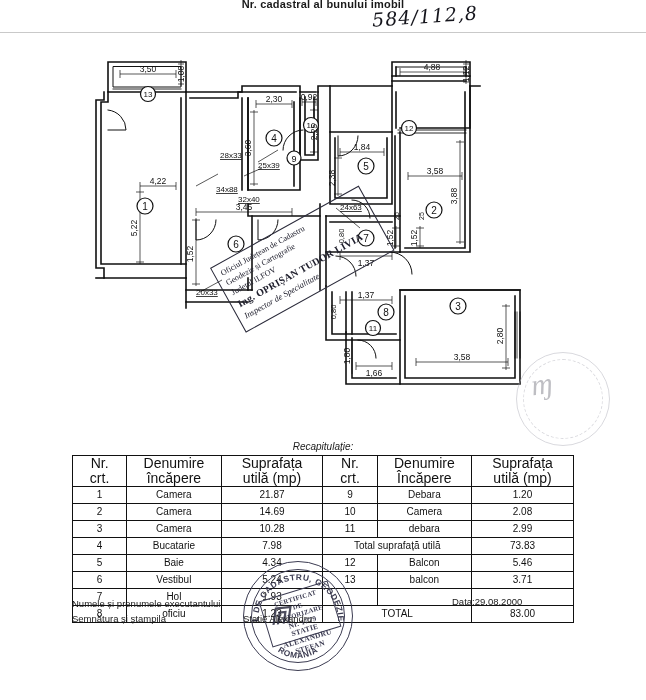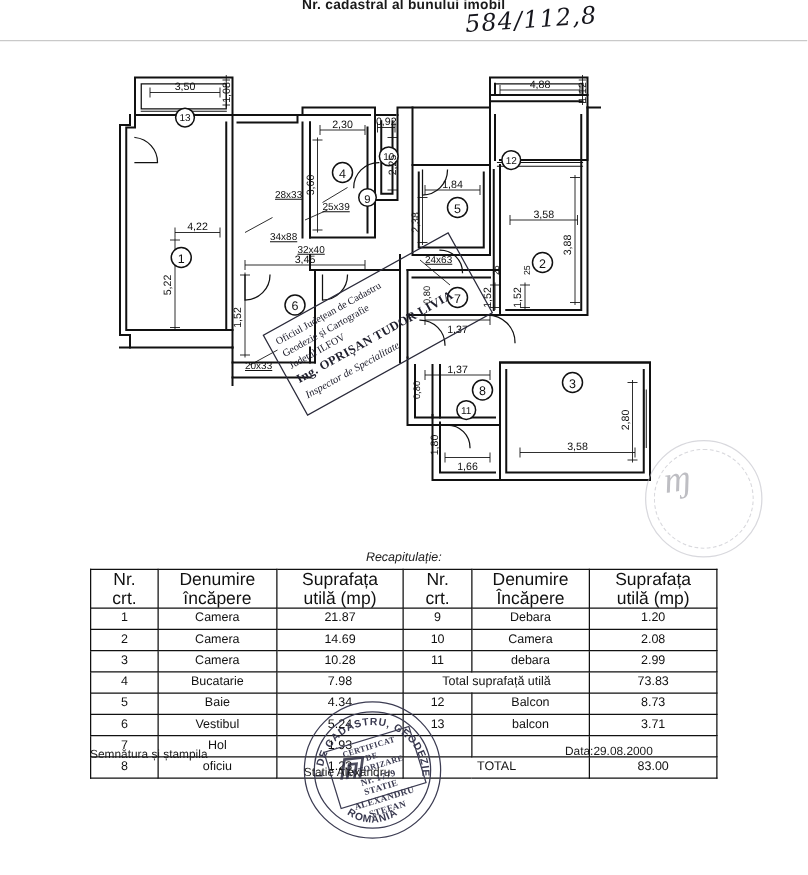--- a/index.html
+++ b/index.html
@@ -467,21 +467,21 @@
           <td class="c-sup">7.98</td>
           <td colspan="2">Total suprafață utilă</td>
           <td class="c-sup">73.83</td>
         </tr>
         <tr>
           <td class="c-nr">5</td>
           <td class="c-den">Baie</td>
           <td class="c-sup">4.34</td>
           <td class="c-nr">12</td>
           <td class="c-den">Balcon</td>
-          <td class="c-sup">8.73</td>
+          <td class="c-sup">5.46</td>
         </tr>
         <tr>
           <td class="c-nr">6</td>
           <td class="c-den">Vestibul</td>
           <td class="c-sup">5.24</td>
           <td class="c-nr">13</td>
           <td class="c-den">balcon</td>
           <td class="c-sup">3.71</td>
         </tr>
         <tr>
@@ -516,18 +516,19 @@
       <div class="c c1">CERTIFICAT</div>
       <div class="c c2">DE</div>
       <div class="c c3">AUTORIZARE</div>
       <div class="c c4">Nr. 1779</div>
       <div class="c c5">STATIE ALEXANDRU ȘTEFAN</div>
     </div>
     <div class="seal-sig">⩎</div>
   </div>
 
   <div class="foot">
+    <div>Numele și prenumele executantului</div>
     <div>Semnătura și ștampila</div>
   </div>
   <div class="exec-name">Statie  Alexandru</div>
   <div class="foot-date">Data:29.08.2000</div>
 
 </div>
 
 </body></html>

